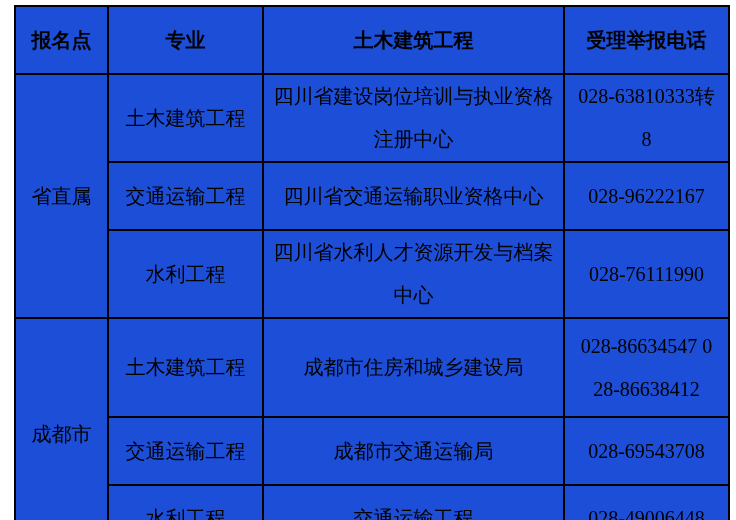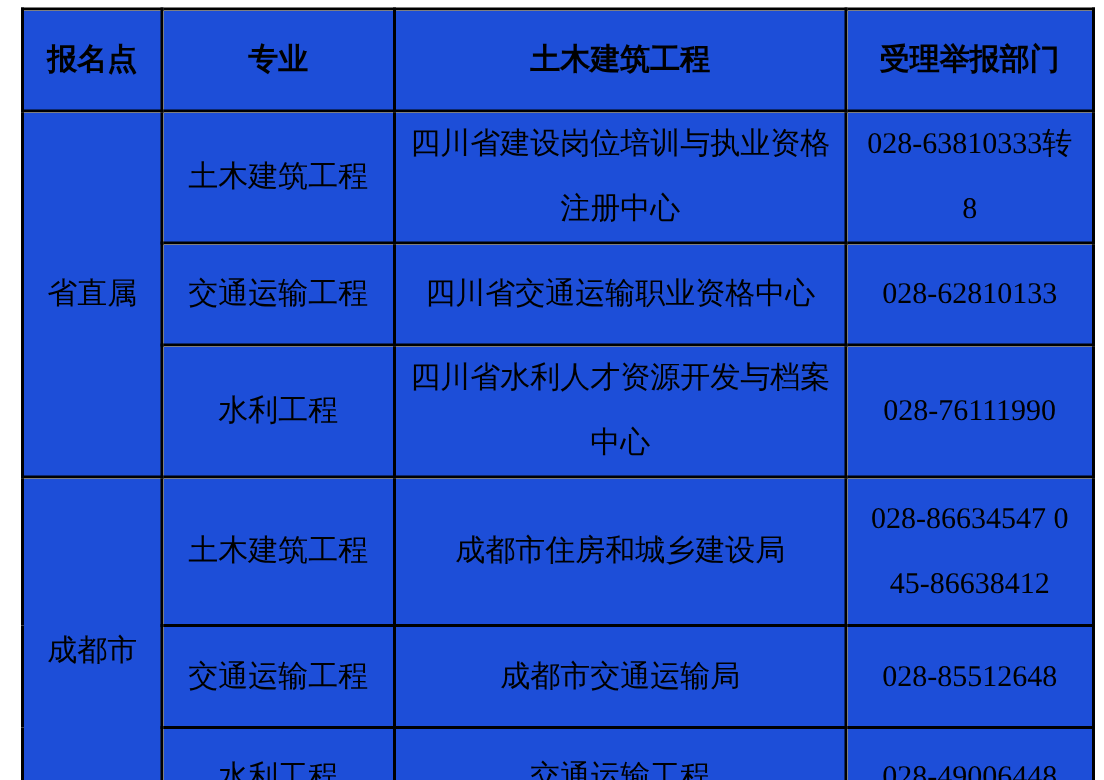--- a/index.html
+++ b/index.html
@@ -29,50 +29,50 @@
     <col style="width:93px">
     <col style="width:155px">
     <col style="width:301px">
     <col style="width:165px">
   </colgroup>
   <thead>
     <tr id="header-row">
         <th>报名点</th>
         <th>专业</th>
         <th>土木建筑工程</th>
-        <th>受理举报部门</th>
+        <th>受理举报电话</th>
       </tr>
   </thead>
   <tbody id="table-body">
       <tr style="height: 69px;">
         <td rowspan="3">省直属</td>
         <td class="major-cell">土木建筑工程</td>
         <td class="department-cell">四川省建设岗位培训与执业资格注册中心</td>
         <td class="phone-cell">028-63810333转8</td>
       </tr>
       <tr style="height: 68px;">
         <td class="major-cell">交通运输工程</td>
         <td class="department-cell">四川省交通运输职业资格中心</td>
-        <td class="phone-cell">028-62810133</td>
+        <td class="phone-cell">028-96222167</td>
       </tr>
       <tr style="height: 69px;">
         <td class="major-cell">水利工程</td>
         <td class="department-cell">四川省水利人才资源开发与档案中心</td>
         <td class="phone-cell">028-76111990</td>
       </tr>
       <tr style="height: 99px;">
         <td rowspan="3">成都市</td>
         <td class="major-cell">土木建筑工程</td>
         <td class="department-cell">成都市住房和城乡建设局</td>
-        <td class="phone-cell">028-86634547 045-86638412</td>
+        <td class="phone-cell">028-86634547 028-86638412</td>
       </tr>
       <tr style="height: 68px;">
         <td class="major-cell">交通运输工程</td>
         <td class="department-cell">成都市交通运输局</td>
-        <td class="phone-cell">028-85512648</td>
+        <td class="phone-cell">028-69543708</td>
       </tr>
       <tr style="height: 66px;">
         <td class="major-cell">水利工程</td>
         <td class="department-cell">交通运输工程</td>
         <td class="phone-cell">028-49006448</td>
       </tr>
       <tr style="height: 60px;">
         <td></td>
         <td></td>
         <td></td>

